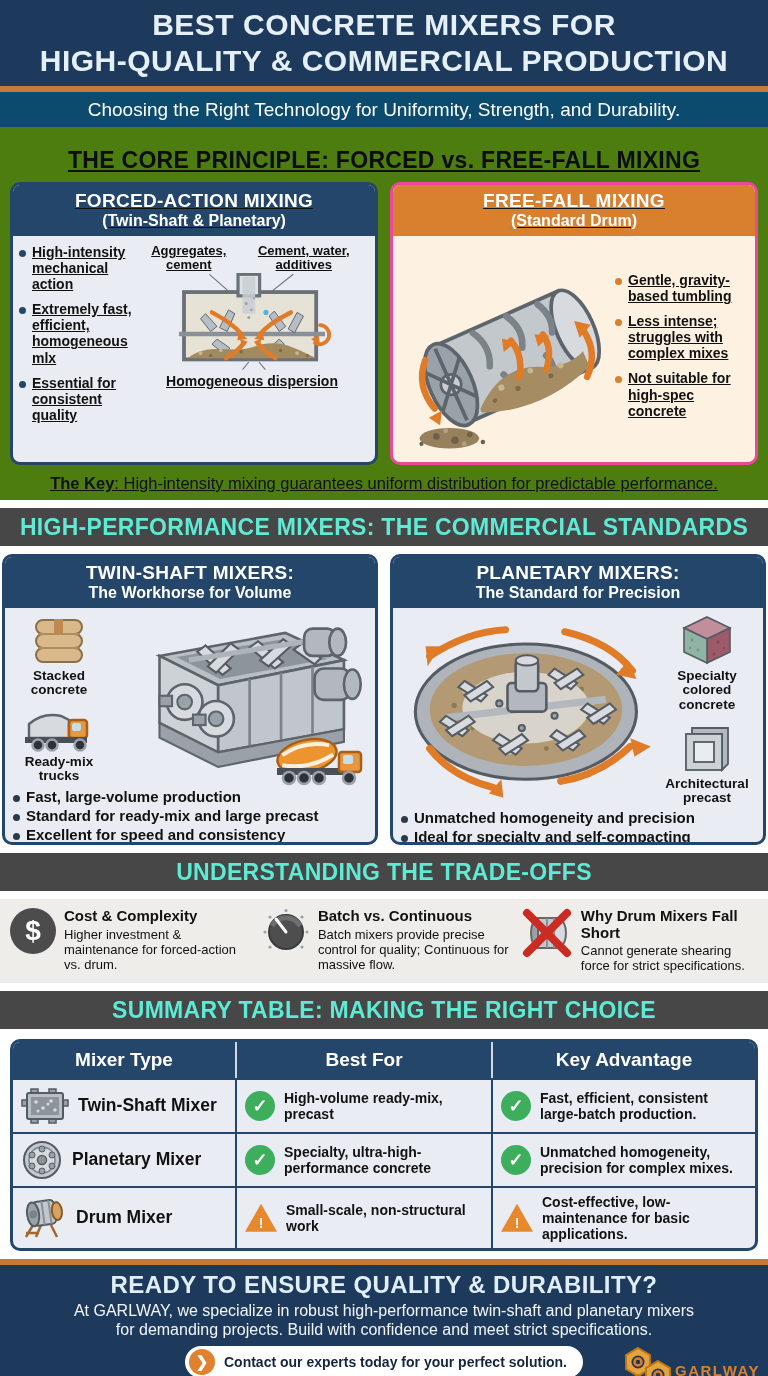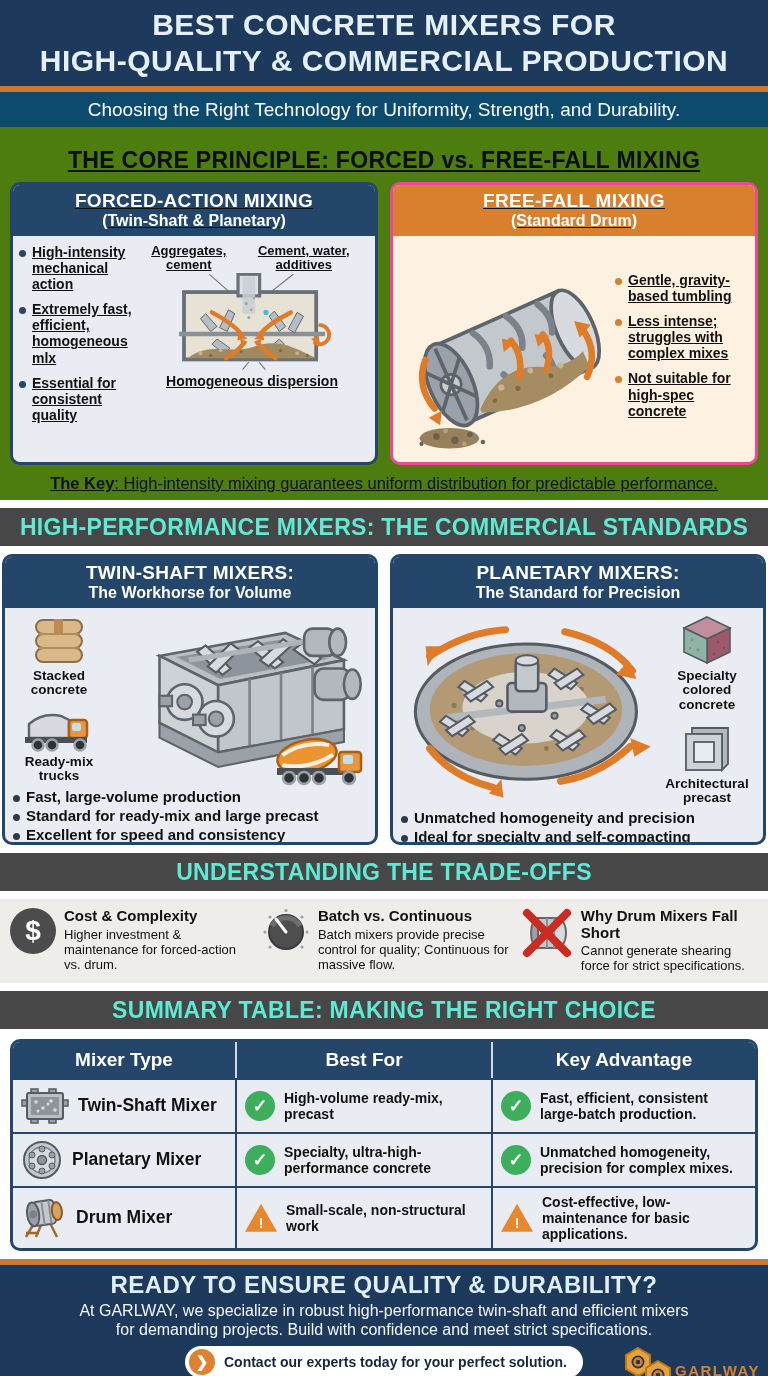--- a/index.html
+++ b/index.html
@@ -632,21 +632,21 @@
           <span class="cell-text">Cost-effective, low-maintenance for basic applications.</span>
         </div>
       </div>
     </div>
   </section>
 
   <div class="footer-line"></div>
   <footer class="footer">
     <h3>READY TO ENSURE QUALITY &amp; DURABILITY?</h3>
     <p>
-      <span>At GARLWAY, we specialize in robust high-performance twin-shaft and efficient mixers</span>
+      <span>At GARLWAY, we specialize in robust high-performance twin-shaft and planetary mixers</span>
       <span>for demanding projects. Build with confidence and meet strict specifications.</span>
     </p>
     <button class="cta">
       <span class="cta-chev">
           <span>❯</span>
         </span>
       <span class="cta-label">Contact our experts today for your perfect solution.</span>
     </button>
     <a class="website">garlway.com</a>
     <div class="logo">

